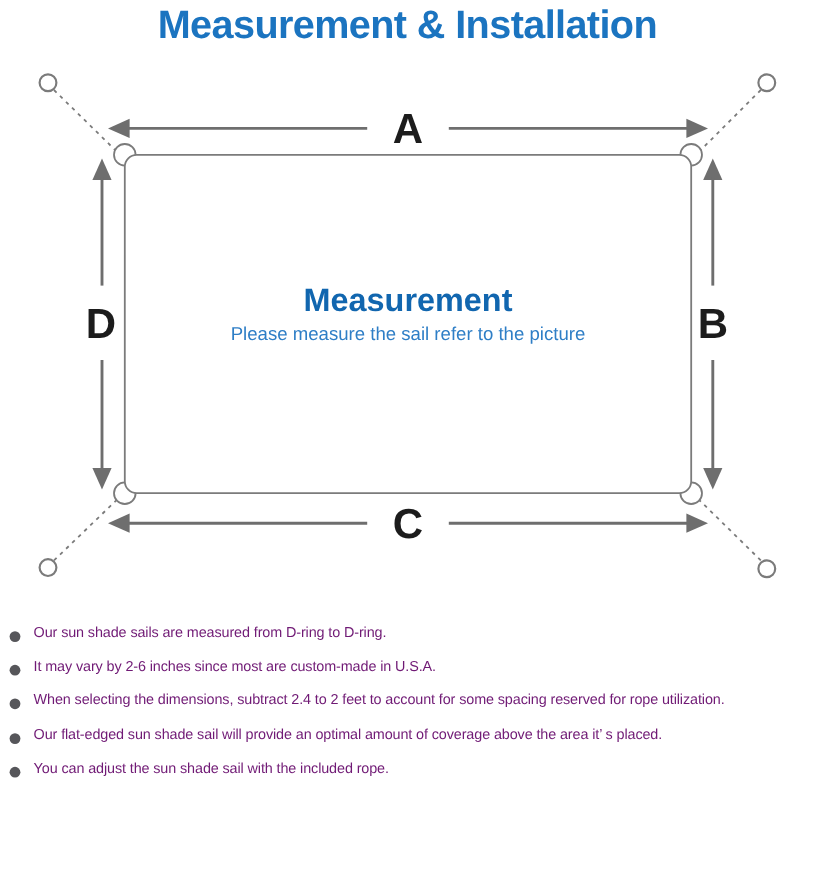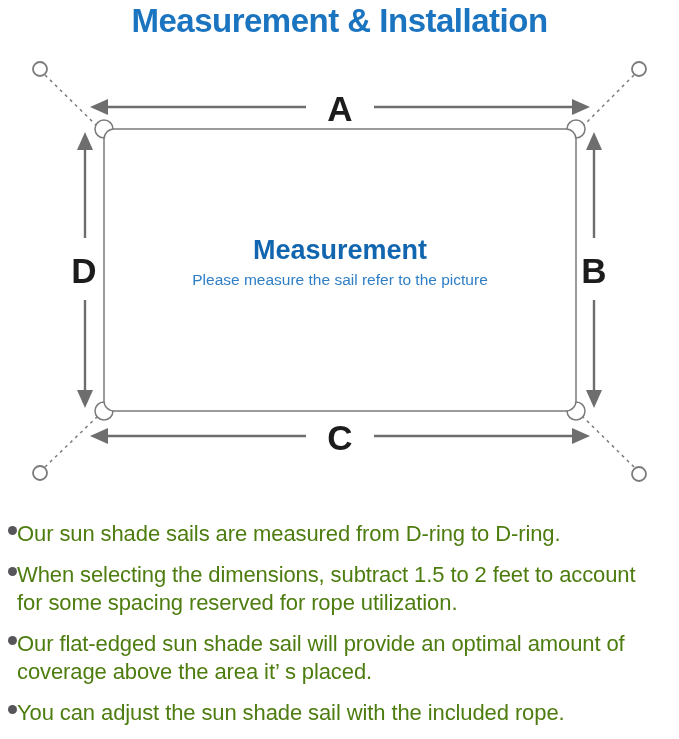--- a/index.html
+++ b/index.html
@@ -46,25 +46,26 @@
     fill: #2e7ec6;
   }
   .notes {
     list-style: none;
     margin: 0;
     padding: 10px 14px 0 8px;
   }
   .notes li {
     display: flex;
     align-items: flex-start;
+    gap: 11px;
     margin-bottom: 13px;
-    font-size: 22px;
+    font-size: 12px;
     line-height: 1.27;
     letter-spacing: -0.1px;
-    color: #4d7c0f;
+    color: #701a75;
   }
   .bullet-dot {
     flex: 0 0 auto;
     width: 9px;
     height: 9px;
     margin-top: 6px;
     border-radius: 50%;
     background: #56565a;
   }
 </style>
@@ -130,21 +131,25 @@
     <text class="center-subtitle" x="340" y="239" text-anchor="middle" dominant-baseline="central">Please measure the sail refer to the picture</text>
   </svg>
 
   <ul class="notes">
     <li>
       <span class="bullet-dot"></span>
       <span>Our sun shade sails are measured from D-ring to D-ring.</span>
     </li>
     <li>
       <span class="bullet-dot"></span>
-      <span>When selecting the dimensions, subtract 1.5 to 2 feet to account for some spacing reserved for rope utilization.</span>
+      <span>It may vary by 2-6 inches since most are custom-made in U.S.A.</span>
+    </li>
+    <li>
+      <span class="bullet-dot"></span>
+      <span>When selecting the dimensions, subtract 2.4 to 2 feet to account for some spacing reserved for rope utilization.</span>
     </li>
     <li>
       <span class="bullet-dot"></span>
       <span>Our flat-edged sun shade sail will provide an optimal amount of coverage above the area it’ s placed.</span>
     </li>
     <li>
       <span class="bullet-dot"></span>
       <span>You can adjust the sun shade sail with the included rope.</span>
     </li>
   </ul>

